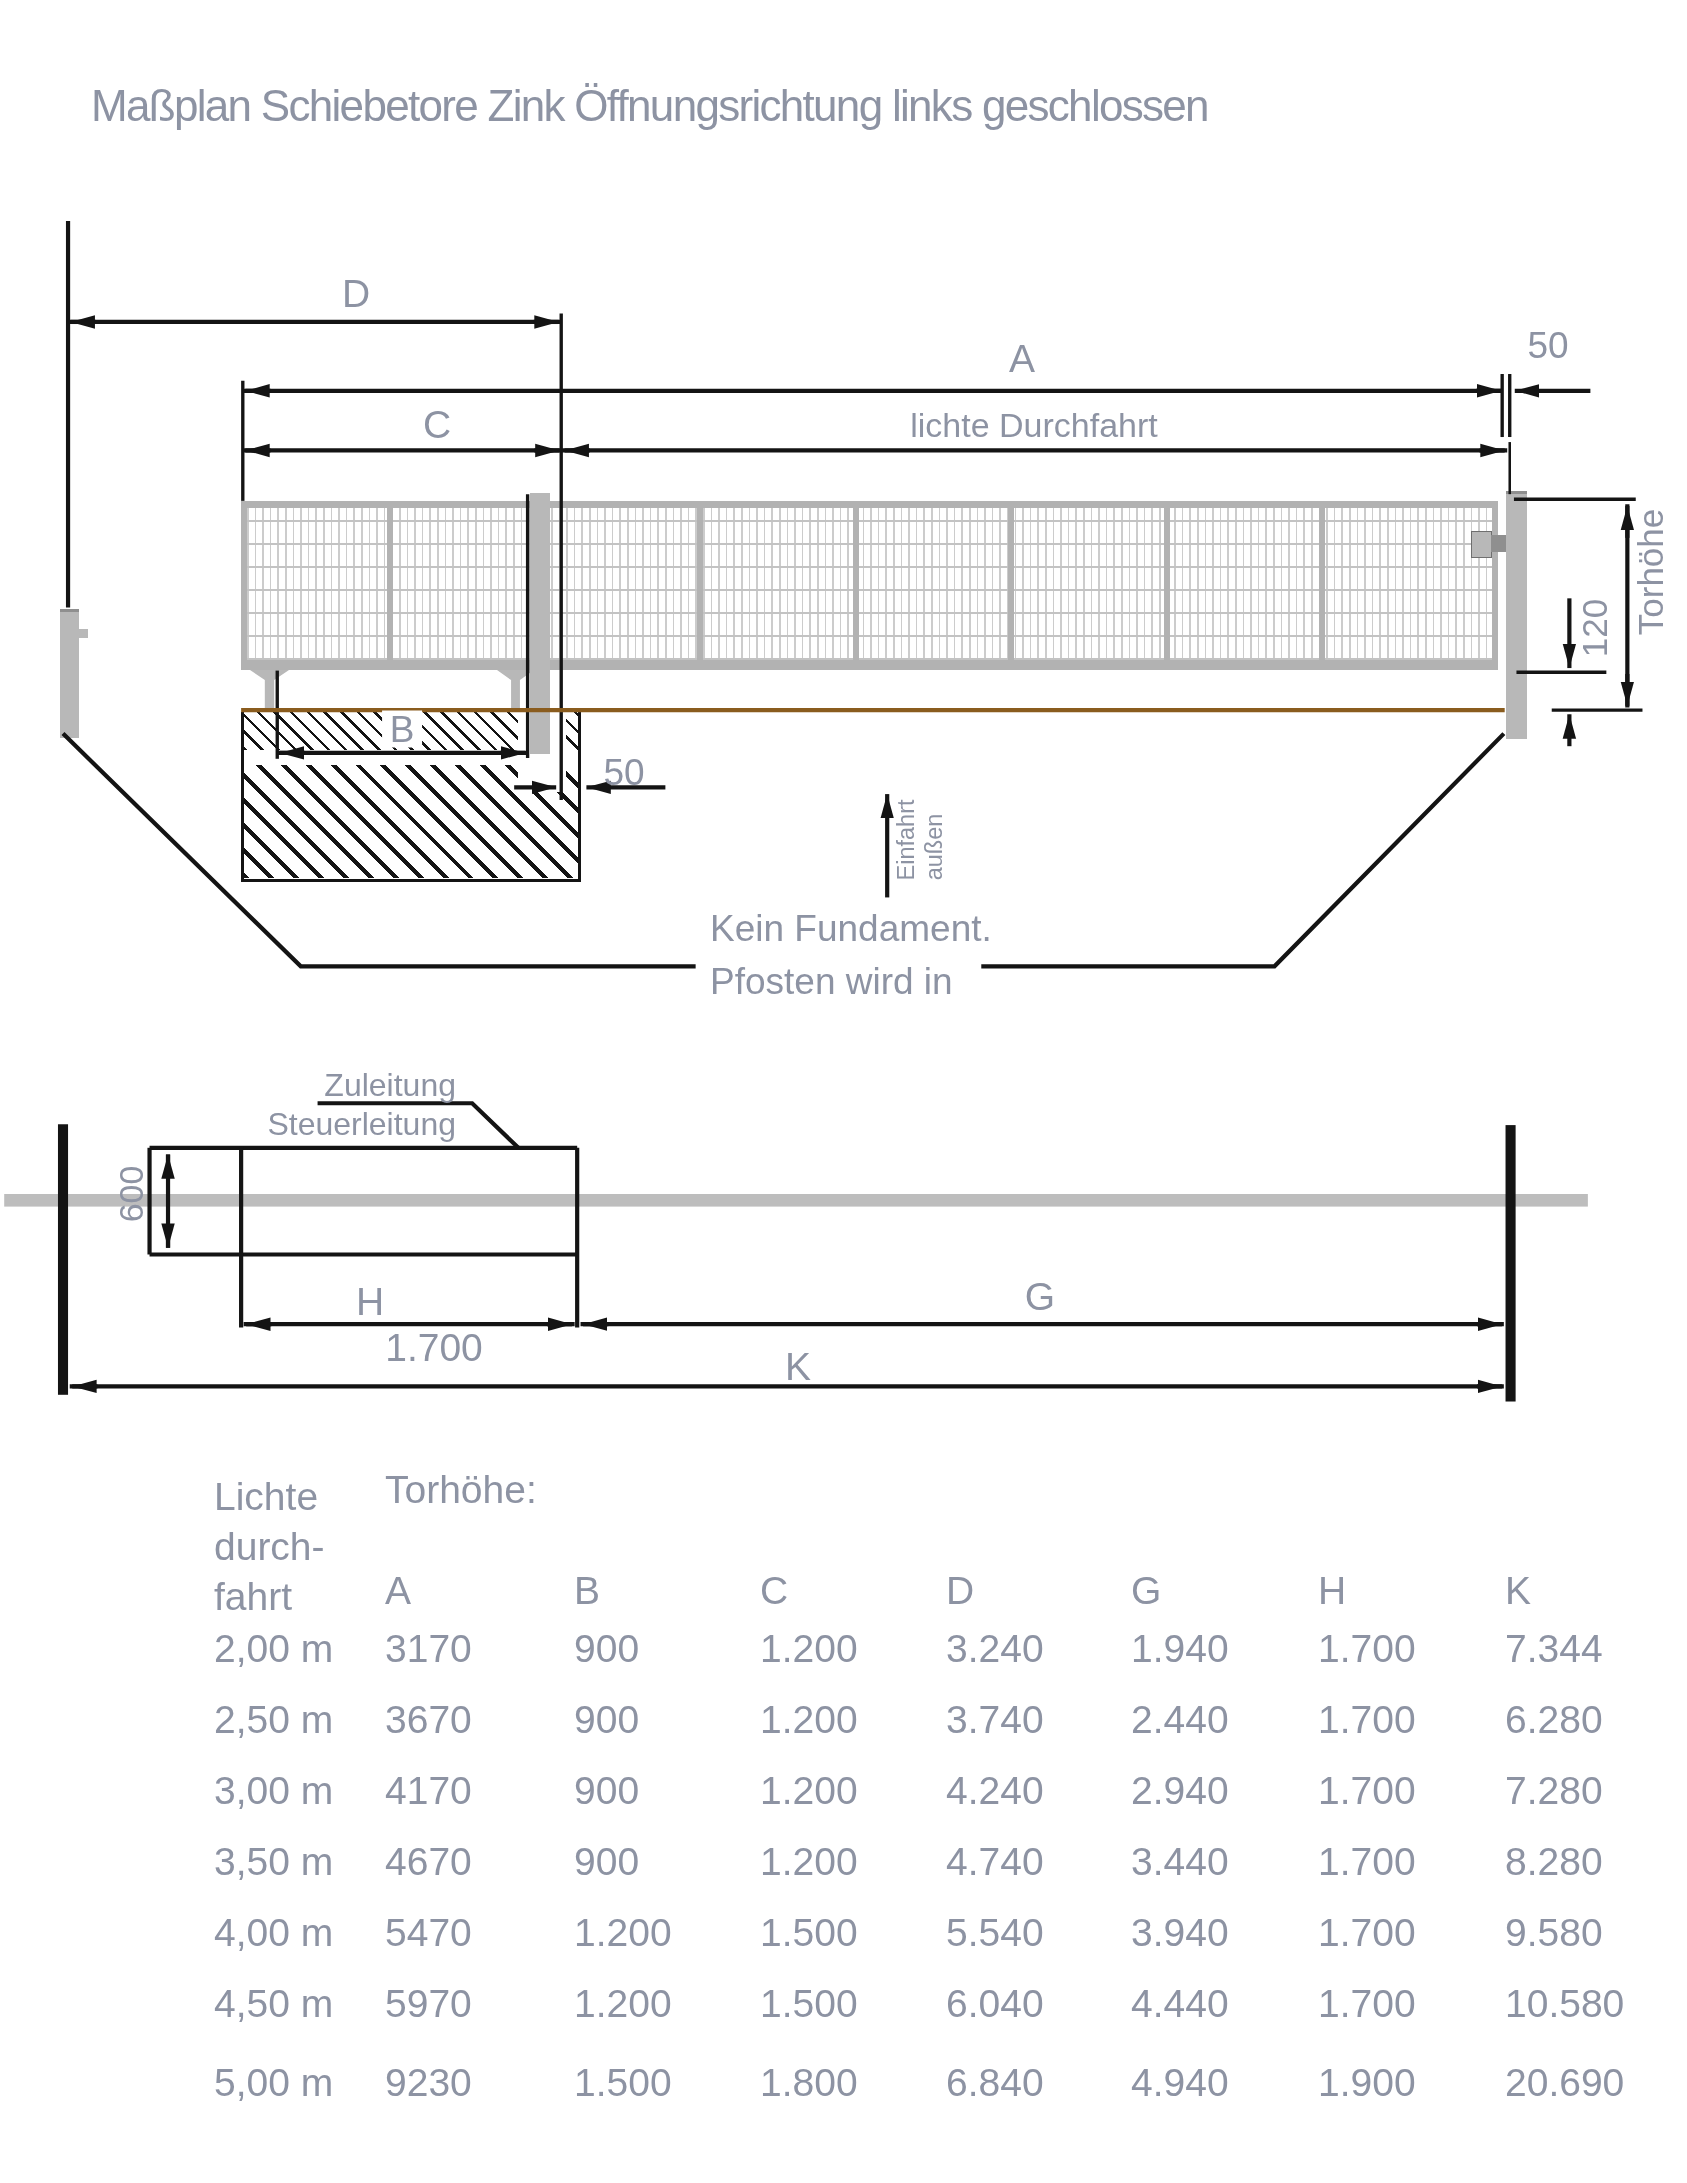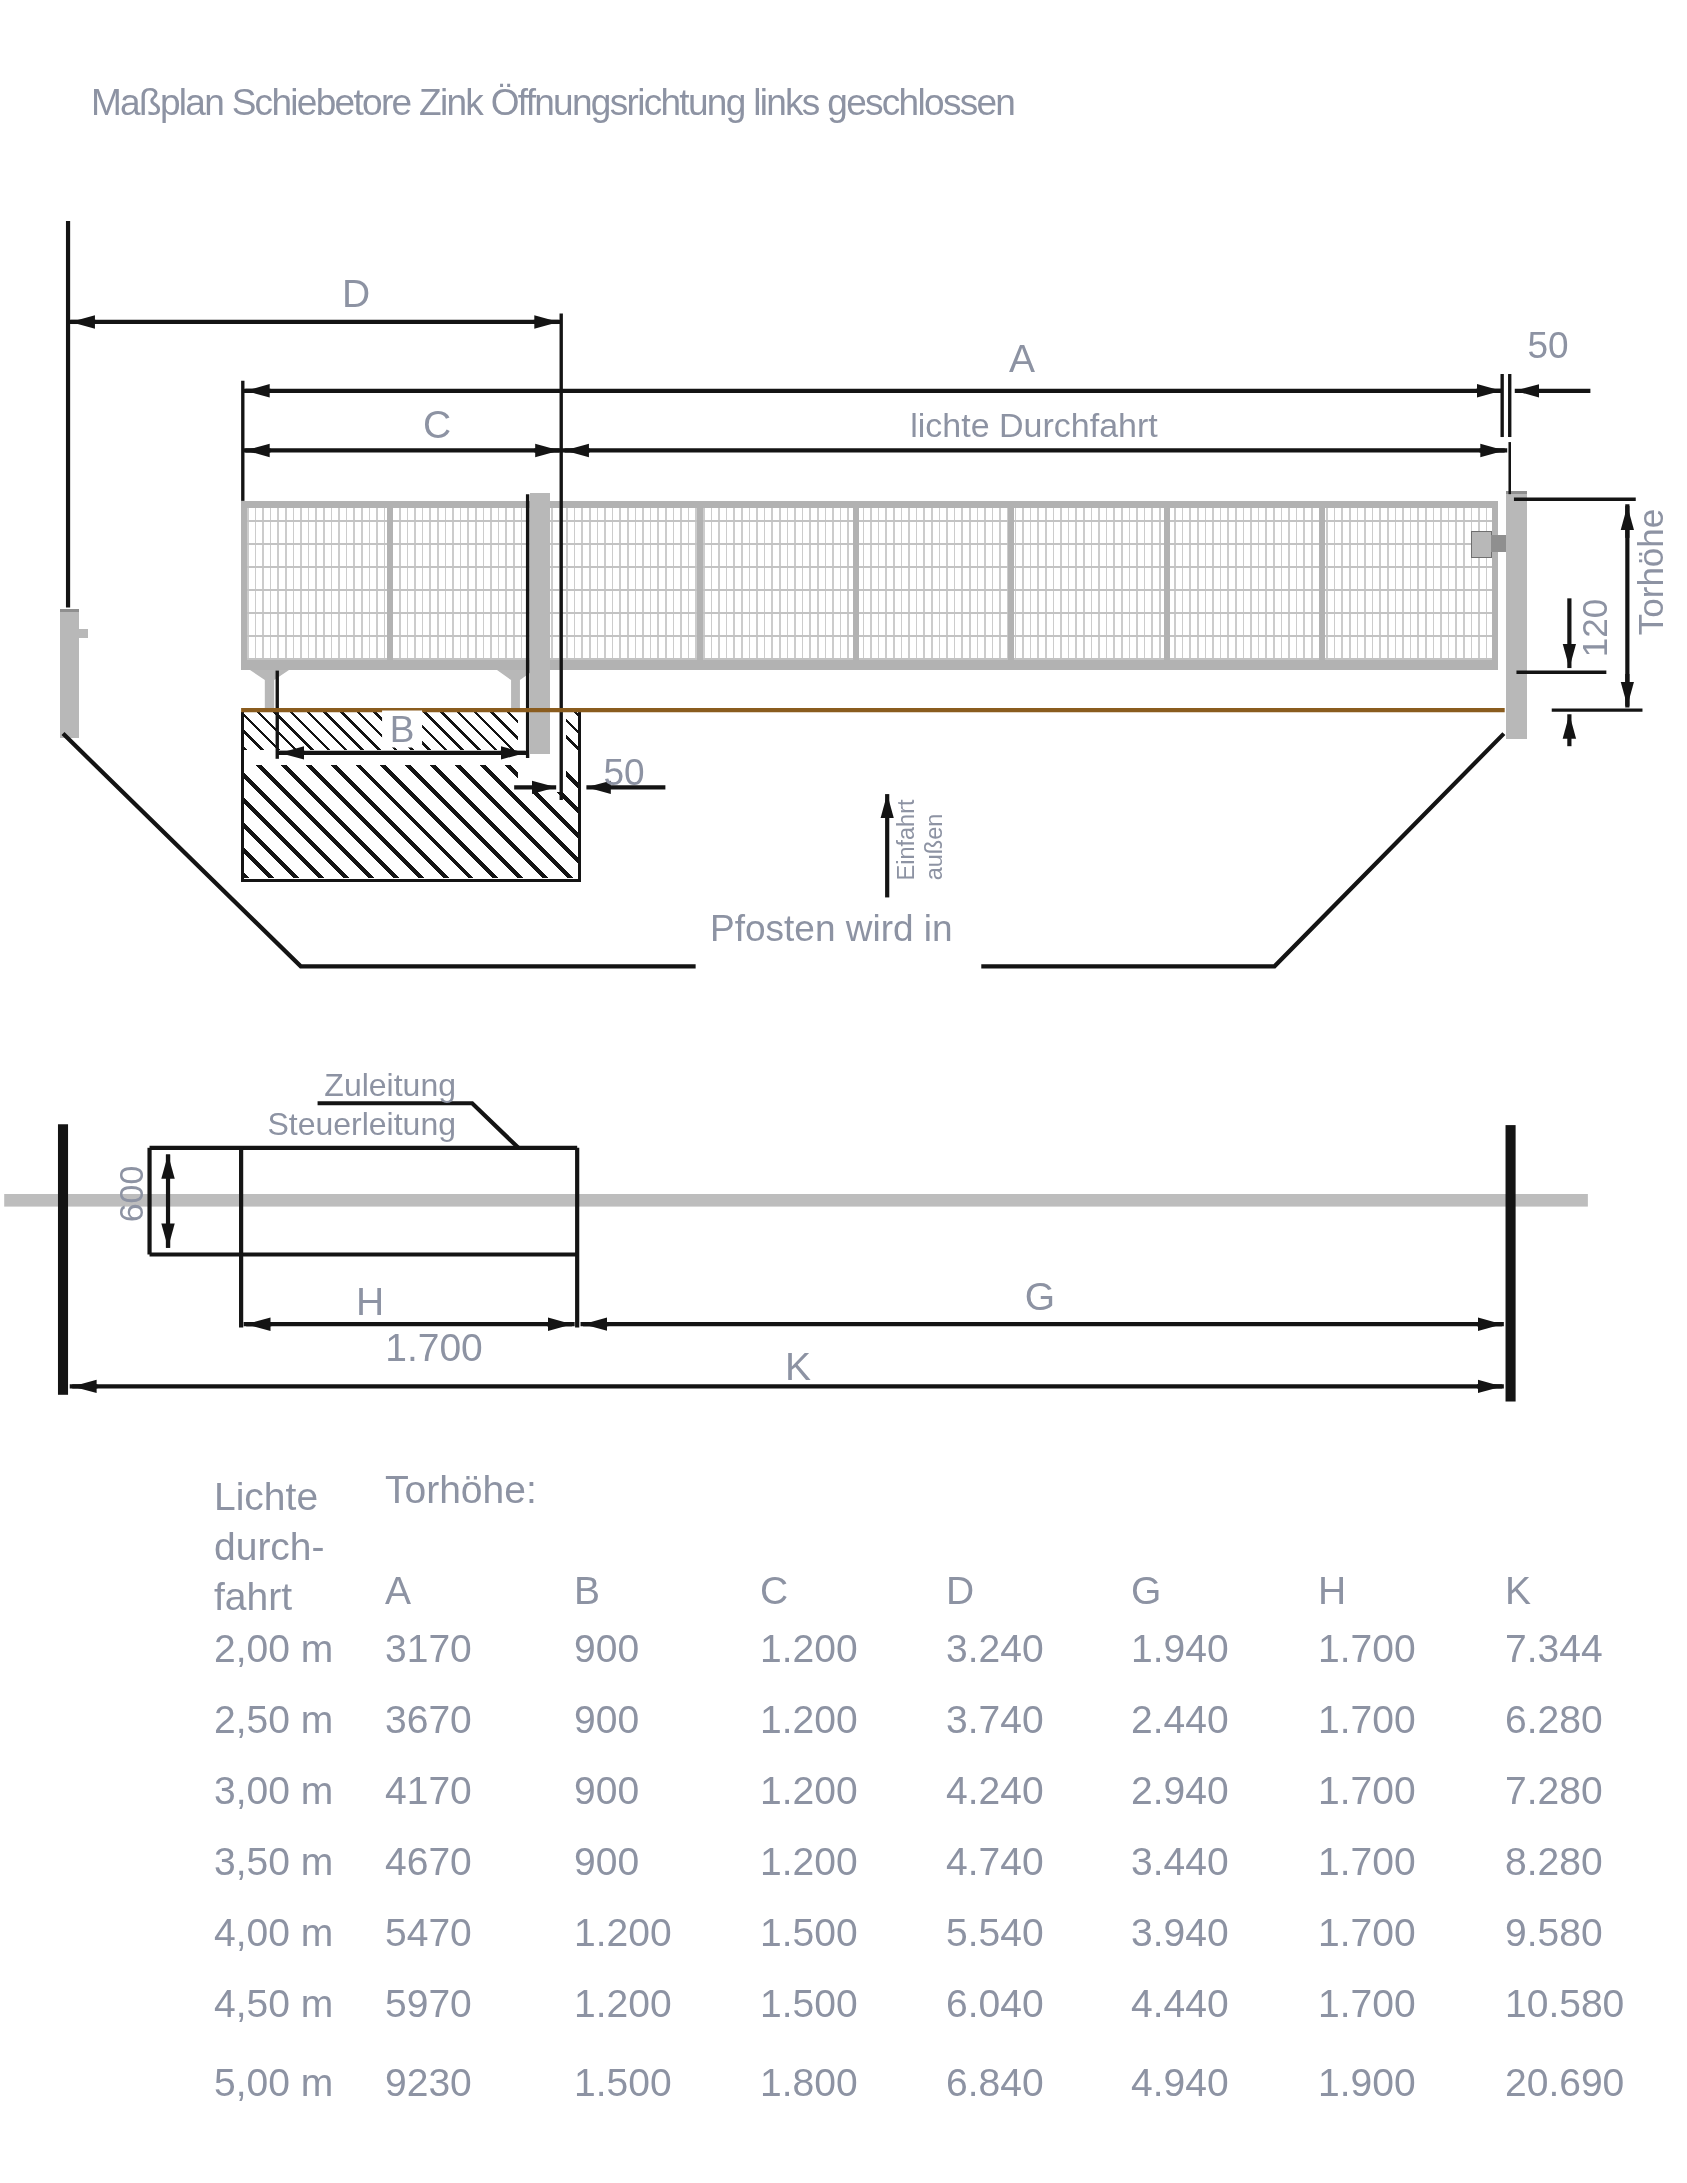--- a/index.html
+++ b/index.html
@@ -7,21 +7,21 @@
     position:relative; width:1687px; height:2183px; overflow:hidden;
     background:#ffffff; font-family:"Liberation Sans", sans-serif;
   }
   .lbl {
     position:absolute; transform:translate(-50%,-50%);
     font-size:39px; color:var(--label,#8d93a3); white-space:nowrap; line-height:1;
   }
   .rot { transform:translate(-50%,-50%) rotate(-90deg); }
   .blk { position:absolute; color:var(--label,#8d93a3); white-space:nowrap; line-height:1; }
   .whitebg { background:#ffffff; padding:0 7.6px; }
-  #title { left:91px; top:84px; font-size:37px; letter-spacing:-1.7px; }
+  #title { left:91px; top:84px; font-size:44px; letter-spacing:-1.7px; }
 
   
   #gate-mesh {
     position:absolute; left:241px; top:501px; width:1257px; height:169px; box-sizing:border-box;
     border:6.7px solid var(--gate,#b2b2b2); border-bottom-width:10px; border-top-width:7.6px;
     background-color:#fff;
     background-image:
       repeating-linear-gradient(0deg,  #c3c3c3 0 1.7px, transparent 1.7px 23px),
       repeating-linear-gradient(90deg, #cccccc 0 1.7px, transparent 1.7px 7.6px);
     z-index:1;
@@ -187,20 +187,21 @@
   <div class="lbl" style="left:1034px; top:425px; font-size:34px;">lichte Durchfahrt</div>
   <div class="lbl" style="left:1548px; top:345px; font-size:37px;">50</div>
   <div class="lbl whitebg" style="left:402px; top:729px; font-size:37px;">B</div>
   <div class="lbl" style="left:624px; top:772px; font-size:37px;">50</div>
   <div class="lbl rot" style="left:1650px; top:572px; font-size:35px;">Torhöhe</div>
   <div class="lbl rot" style="left:1594px; top:628px; font-size:35px;">120</div>
   <div class="lbl rot" style="left:907px; top:840px; font-size:23.5px;">Einfahrt</div>
   <div class="lbl rot" style="left:935px; top:847px; font-size:23.5px;">außen</div>
 
   <div class="blk" style="left:710px; top:902px; font-size:37px; line-height:53px;">
+    <div>Kein Fundament.</div>
     <div>Pfosten wird in</div>
   </div>
 
   <div class="blk" style="left:456px; top:1066px; font-size:32px; line-height:39px; transform:translateX(-100%); text-align:right;">
     <div>Zuleitung</div>
     <div>Steuerleitung</div>
   </div>
   <div class="lbl rot" style="left:131px; top:1194px; font-size:34px;">600</div>
   <div class="lbl" style="left:370px; top:1301px;">H</div>
   <div class="lbl" style="left:434px; top:1347px;">1.700</div>

